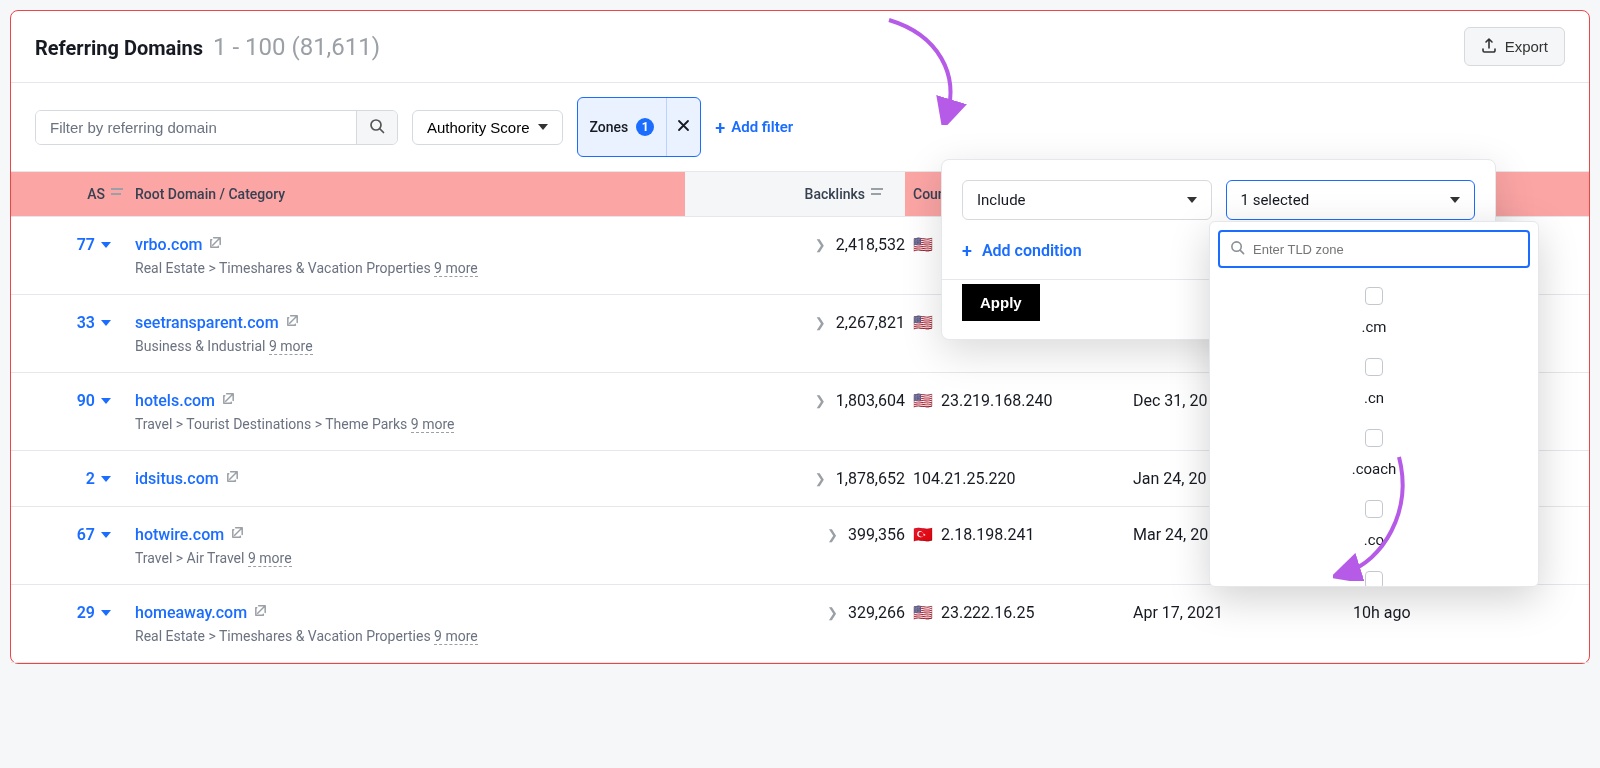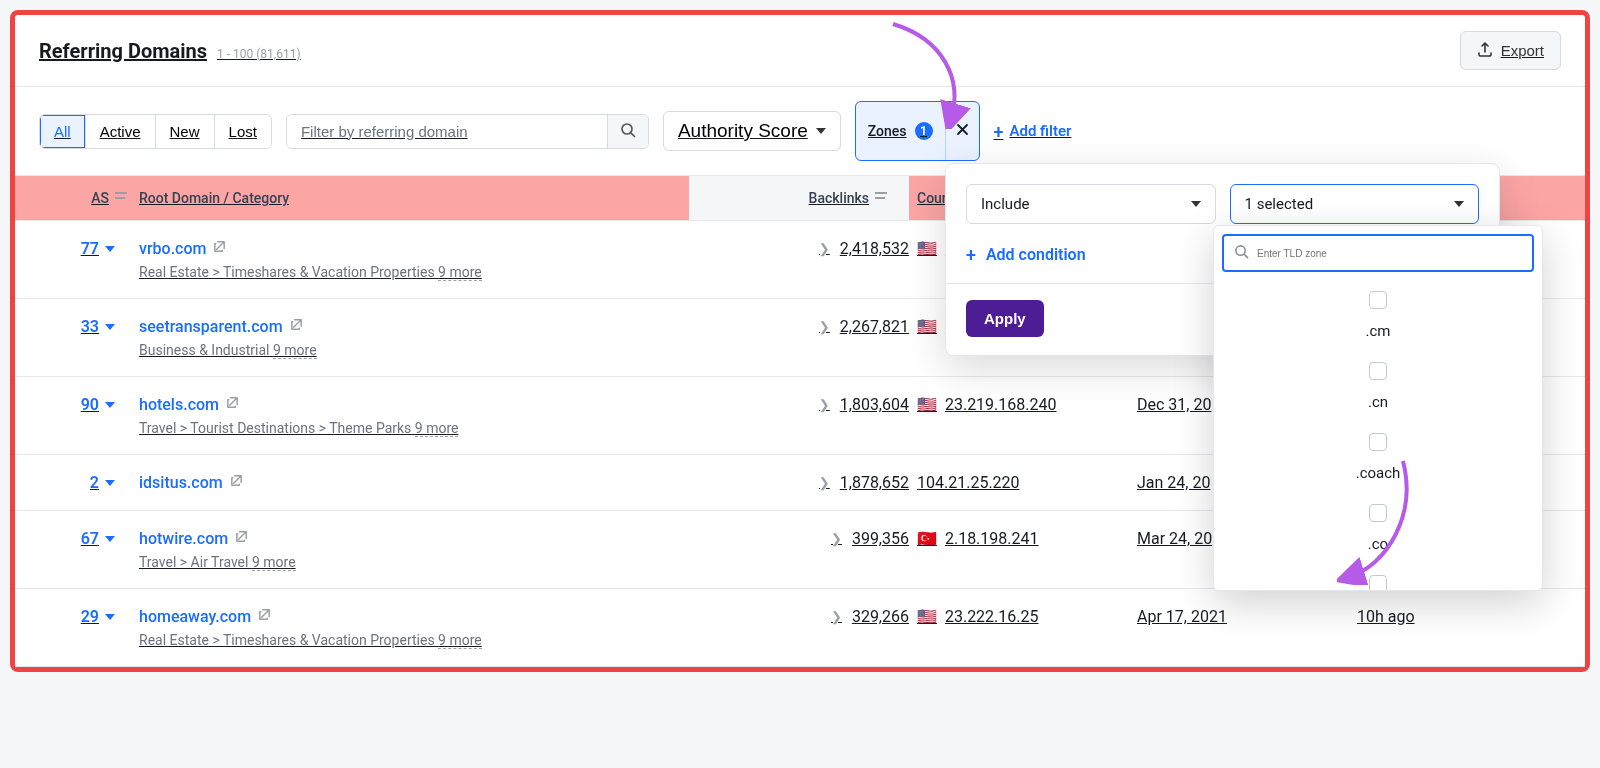--- a/index.html
+++ b/index.html
@@ -1,32 +1,32 @@
 <!DOCTYPE html>
 <html><head>
 <meta charset="utf-8">
 <style>
 * { box-sizing: border-box; margin: 0; padding: 0; }
 body { font-family: -apple-system, BlinkMacSystemFont, "Segoe UI", Roboto, Arial, sans-serif; background: #f6f7f8; color: #171a22; font-size: 14px; padding: 10px; }
-.card { background: #fff; border: 5px solid #ef4444; border-radius: 8px; overflow: visible; position: relative; text-decoration: underline; }
+.card { background: #fff; border: 1px solid #ef4444; border-radius: 8px; overflow: visible; position: relative; }
 .header-bar { display: flex; align-items: center; justify-content: space-between; padding: 16px 24px; border-bottom: 1px solid #e5e7eb; }
 .title-group { display: flex; align-items: baseline; gap: 10px; }
 .title { font-size: 20px; font-weight: 700; color: #171a22; }
-.count { font-size: 12px; font-weight: 400; color: #9aa0a6; }
+.count { font-size: 24px; font-weight: 400; color: #9aa0a6; }
 .export-btn { display: inline-flex; align-items: center; gap: 8px; background: #f5f6f7; border: 1px solid #d6d9de; border-radius: 6px; padding: 9px 16px; font-size: 15px; font-weight: 500; color: #333; cursor: pointer; }
 .filters-bar { display: flex; align-items: center; gap: 14px; padding: 14px 24px; border-bottom: 1px solid #e5e7eb; }
 .seg-group { display: inline-flex; border: 1px solid #d6d9de; border-radius: 6px; overflow: hidden; }
 .seg-btn { padding: 8px 14px; font-size: 15px; background: #fff; border: none; border-right: 1px solid #d6d9de; cursor: pointer; }
 .seg-btn:last-child { border-right: none; }
 .seg-btn.active { background: #eaf2ff; color: #1a6dff; box-shadow: inset 0 0 0 1px #1a6dff; }
 .search-wrap { display: inline-flex; border: 1px solid #d6d9de; border-radius: 6px; overflow: hidden; }
 .search-input { border: none; padding: 8px 14px; font-size: 15px; width: 320px; outline: none; }
 .search-input::placeholder { color: #6b7280; }
 .search-btn { background: #f5f6f7; border: none; border-left: 1px solid #d6d9de; padding: 0 12px; cursor: pointer; color:#555; }
-.drop-btn { display: inline-flex; align-items: center; gap: 8px; border: 1px solid #d6d9de; border-radius: 6px; padding: 8px 14px; font-size: 19px; background: #fff; cursor: pointer; }
+.drop-btn { display: inline-flex; align-items: center; gap: 8px; border: 1px solid #d6d9de; border-radius: 6px; padding: 8px 14px; font-size: 15px; background: #fff; cursor: pointer; }
 .zones-chip { display: inline-flex; align-items: stretch; border: 1px solid #1a6dff; border-radius: 6px; background: #eaf2ff; overflow: hidden; }
 .zones-main { display: inline-flex; align-items: center; gap: 8px; padding: 20px 12px; cursor: pointer; font-weight: 500; }
 .badge { background: #1a6dff; color: #fff; border-radius: 10px; font-size: 12px; font-weight: 700; width: 18px; height: 18px; display:inline-flex; align-items:center; justify-content:center; }
 .zones-x { border-left: 1px solid #b8d3ff; padding: 0 10px; display:inline-flex; align-items:center; cursor:pointer; }
 .add-filter { color: #1a6dff; font-weight: 600; font-size: 15px; cursor: pointer; display:inline-flex; align-items:center; gap:6px; }
 .plus { font-size: 18px; font-weight: 600; }
 .chev { display:inline-block; width:0;height:0;border-left:5px solid transparent;border-right:5px solid transparent;border-top:6px solid #333; }
 .chev.blue{border-top-color:#1a6dff;}
 .table-head-row { display: grid; grid-template-columns: 100px 560px 220px 220px 220px 200px; align-items: center; background: #fca5a5; border-bottom: 1px solid #e5e7eb; padding: 14px 24px 14px 14px; font-size: 14px; color: #374151; }
 .th { display:flex; align-items:center; gap:6px; font-weight:500; }
@@ -47,24 +47,24 @@
 .ip-cell { display:flex; align-items:center; gap:8px; font-size:16px; padding-left:8px;}
 .flag { font-size:16px; }
 .date-cell { font-size:16px; padding-left:8px;}
 .ago-cell { font-size:16px; padding-left:8px;}
 .popover { position:absolute; top:148px; left:930px; width:555px; background:#fff; border:1px solid #e5e7eb; border-radius:8px; box-shadow:0 12px 40px rgba(0,0,0,.15); z-index:20; padding:20px 20px 0; }
 .pop-row1 { display:flex; gap:14px; }
 .sel-btn { display:inline-flex; align-items:center; justify-content:space-between; border:1px solid #d6d9de; border-radius:6px; padding:10px 14px; font-size:15px; flex:1; cursor:pointer; }
 .sel-btn.selected{ border-color:#1a6dff; }
 .add-cond { display:inline-flex; align-items:center; gap:10px; color:#1a6dff; font-weight:600; font-size:16px; margin:20px 0 18px; cursor:pointer;}
 .div-line{ height:1px; background:#e5e7eb; margin:0 -20px; }
-.apply-btn { background:#4c1d95; color:#fff; border:none; border-radius:6px; padding:10px 18px; font-size:15px; font-weight:600; margin:16px 0 18px; cursor:pointer; }
+.apply-btn { background:#000000; color:#fff; border:none; border-radius:0; padding:10px 18px; font-size:15px; font-weight:600; margin:4px 0 18px; cursor:pointer; }
 .tld-pop { position:absolute; top:210px; left:1198px; width:330px; background:#fff; border:1px solid #e5e7eb; border-radius:6px; box-shadow:0 12px 40px rgba(0,0,0,.18); z-index:30; overflow:hidden;}
 .tld-search { display:flex; align-items:center; gap:8px; border:2px solid #1a6dff; border-radius:4px; margin:8px; padding:8px 10px; }
-.tld-search input{ border:none; outline:none; font-size:10px; flex:1; }
+.tld-search input{ border:none; outline:none; font-size:13px; flex:1; }
 .tld-list{ max-height:310px; overflow:auto;}
 .tld-item{ display:flex; align-items:center; gap:13px; padding:11px 16px; font-size:15px; cursor:pointer;flex-direction:column;}
 .tld-item.sel{ background:#e8f2ff;}
 .chk{ width:18px;height:18px;border:1.5px solid #c3c8cf;border-radius:4px; display:inline-flex;align-items:center;justify-content:center;}
 .chk.on{ background:#1a6dff;border-color:#1a6dff;color:#fff;font-size:13px;}
 .arrow{ position:absolute; z-index:40; pointer-events:none;}
 svg.extlnk{width:15px;height:15px;}
 </style>
 </head>
 <body>
@@ -79,26 +79,20 @@
       <span>
         <svg width="16" height="16" viewBox="0 0 16 16" fill="none">
             <path d="M8 11V2M8 2L5 5M8 2l3 3M2 12v1.5A1.5 1.5 0 003.5 15h9a1.5 1.5 0 001.5-1.5V12" stroke="#333" stroke-width="1.6" stroke-linecap="round" stroke-linejoin="round"></path>
           </svg>
       </span>
       <span>Export</span>
     </button>
   </div>
 
   <div class="filters-bar">
-    <div class="seg-group">
-      <button class="seg-btn active">All</button>
-      <button class="seg-btn">Active</button>
-      <button class="seg-btn">New</button>
-      <button class="seg-btn">Lost</button>
-    </div>
     <div class="search-wrap">
       <input class="search-input" placeholder="Filter by referring domain" style="">
       <button class="search-btn">
         <span><svg width="16" height="16" viewBox="0 0 16 16">
               <circle cx="7" cy="7" r="5" stroke="#555" stroke-width="1.7" fill="none"></circle>
               <path d="M11 11l3.5 3.5" stroke="#555" stroke-width="1.7" stroke-linecap="round"></path>
             </svg></span>
       </button>
     </div>
     <button class="drop-btn">

